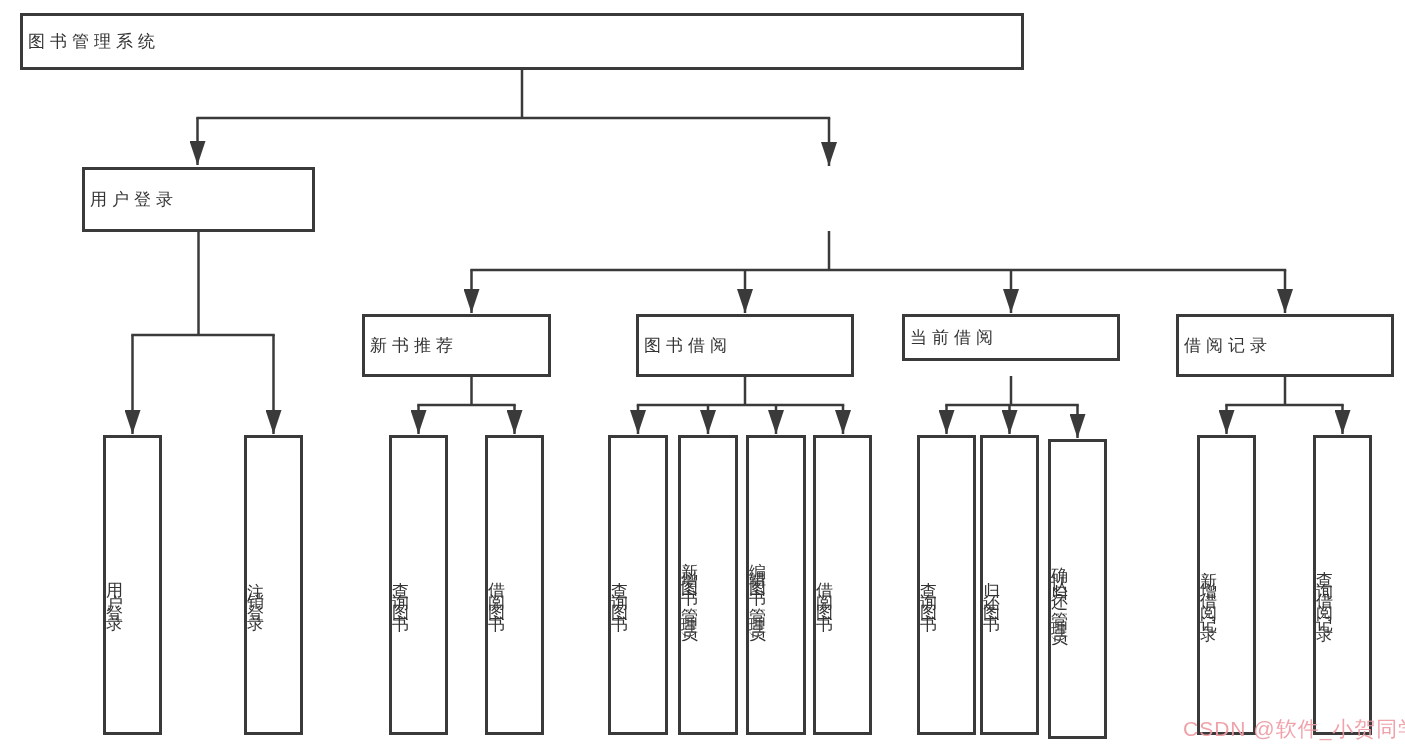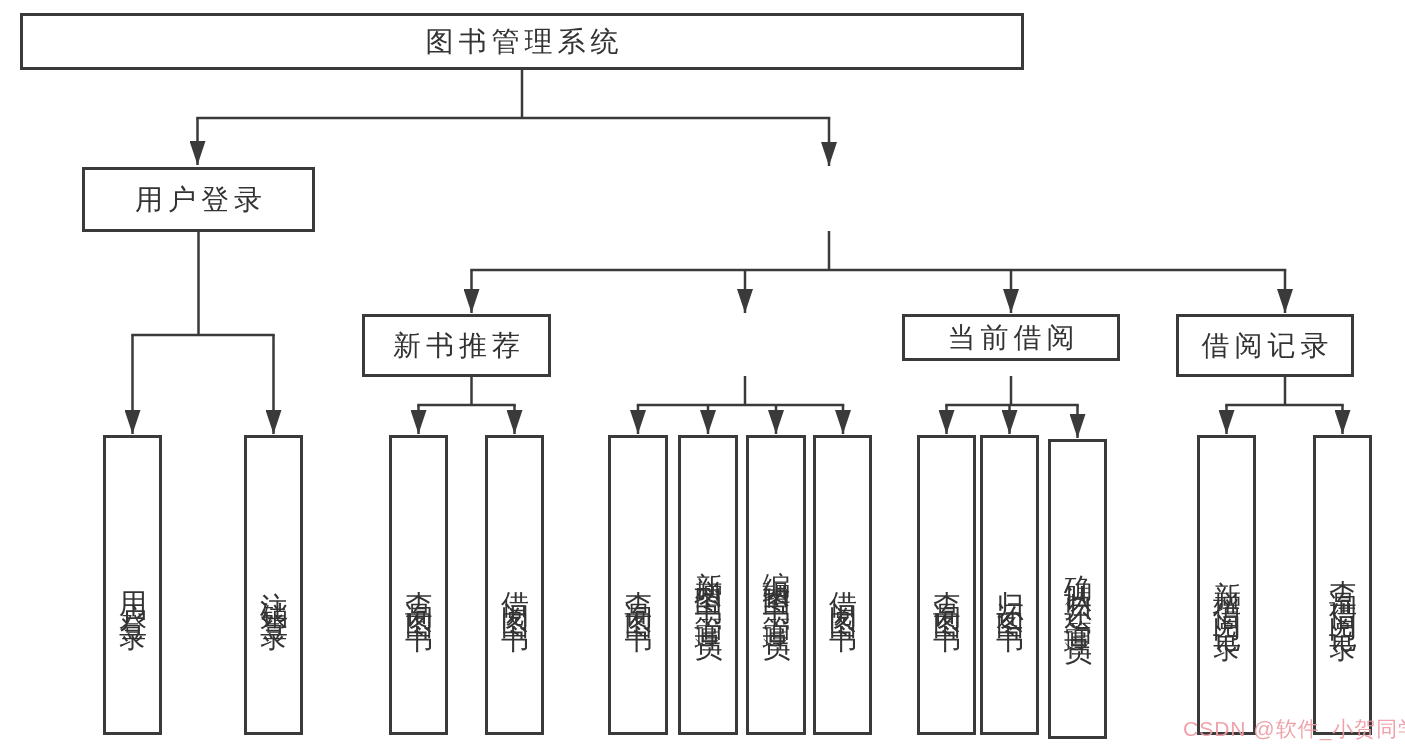--- a/index.html
+++ b/index.html
@@ -24,23 +24,22 @@
   svg.connectors line.sq{stroke-linecap:square;}
   #arrow path{fill:var(--line);}
   .box{
     position:absolute;
     box-sizing:border-box;
     border:3px solid var(--line);
     background:var(--bg);
     color:var(--text);
     display:flex;
     align-items:center;
-    justify-content:center;
     z-index:2;
-    font-size:28px;
+    font-size:17px;
   }
   .box .h-label{
     letter-spacing:5px;
     padding-left:5px;
     white-space:nowrap;
   }
   .box .v-label{
     writing-mode:vertical-rl;
     text-orientation:mixed;
     letter-spacing:11px;
@@ -120,24 +119,27 @@
     <span class="h-label">图书管理系统</span>
   </div>
 
   <div class="box" style="left:82px;top:167px;width:233px;height:65px">
     <span class="h-label">用户登录</span>
   </div>
 
   <div class="box" style="left:362px;top:314px;width:189px;height:63px">
     <span class="h-label">新书推荐</span>
   </div>
+  <div class="box" style="left:636px;top:314px;width:218px;height:63px">
+    <span class="h-label">图书借阅</span>
+  </div>
   <div class="box" style="left:902px;top:314px;width:218px;height:47px">
     <span class="h-label">当前借阅</span>
   </div>
-  <div class="box" style="left:1176px;top:314px;width:178px;height:63px">
+  <div class="box" style="left:1176px;top:314px;width:218px;height:63px">
     <span class="h-label">借阅记录</span>
   </div>
 
   <div class="box" style="left:103px;top:435px;width:59px;height:300px">
     <span class="v-label">用户登录</span>
   </div>
   <div class="box" style="left:244px;top:435px;width:59px;height:300px">
     <span class="v-label">注销登录</span>
   </div>
 

